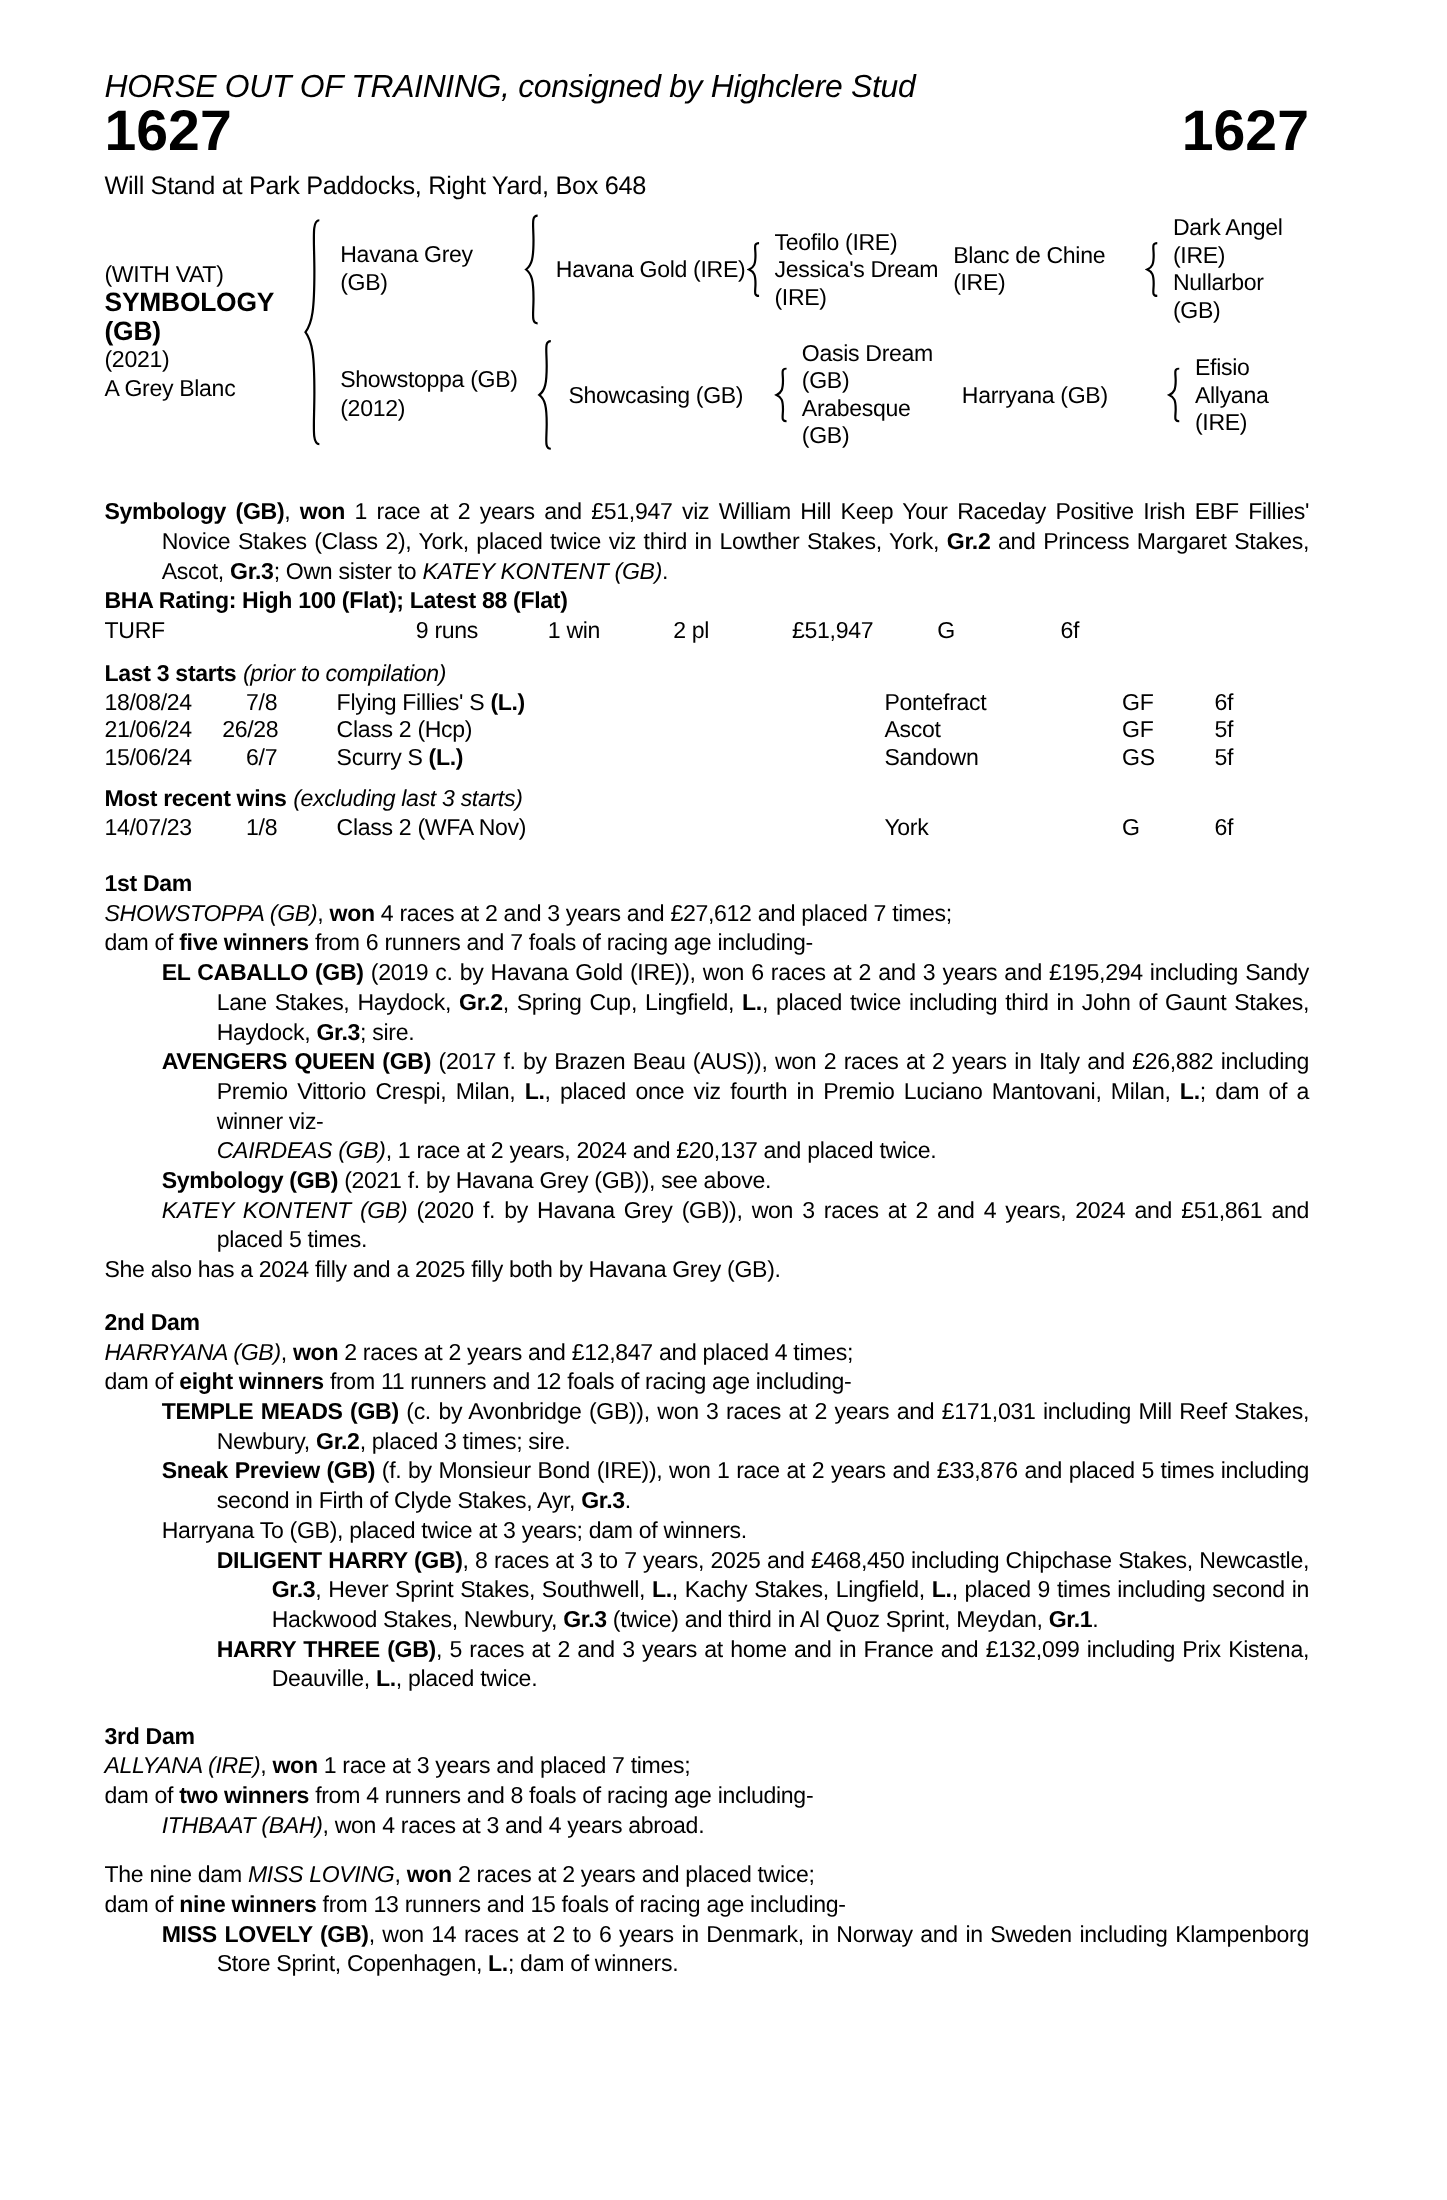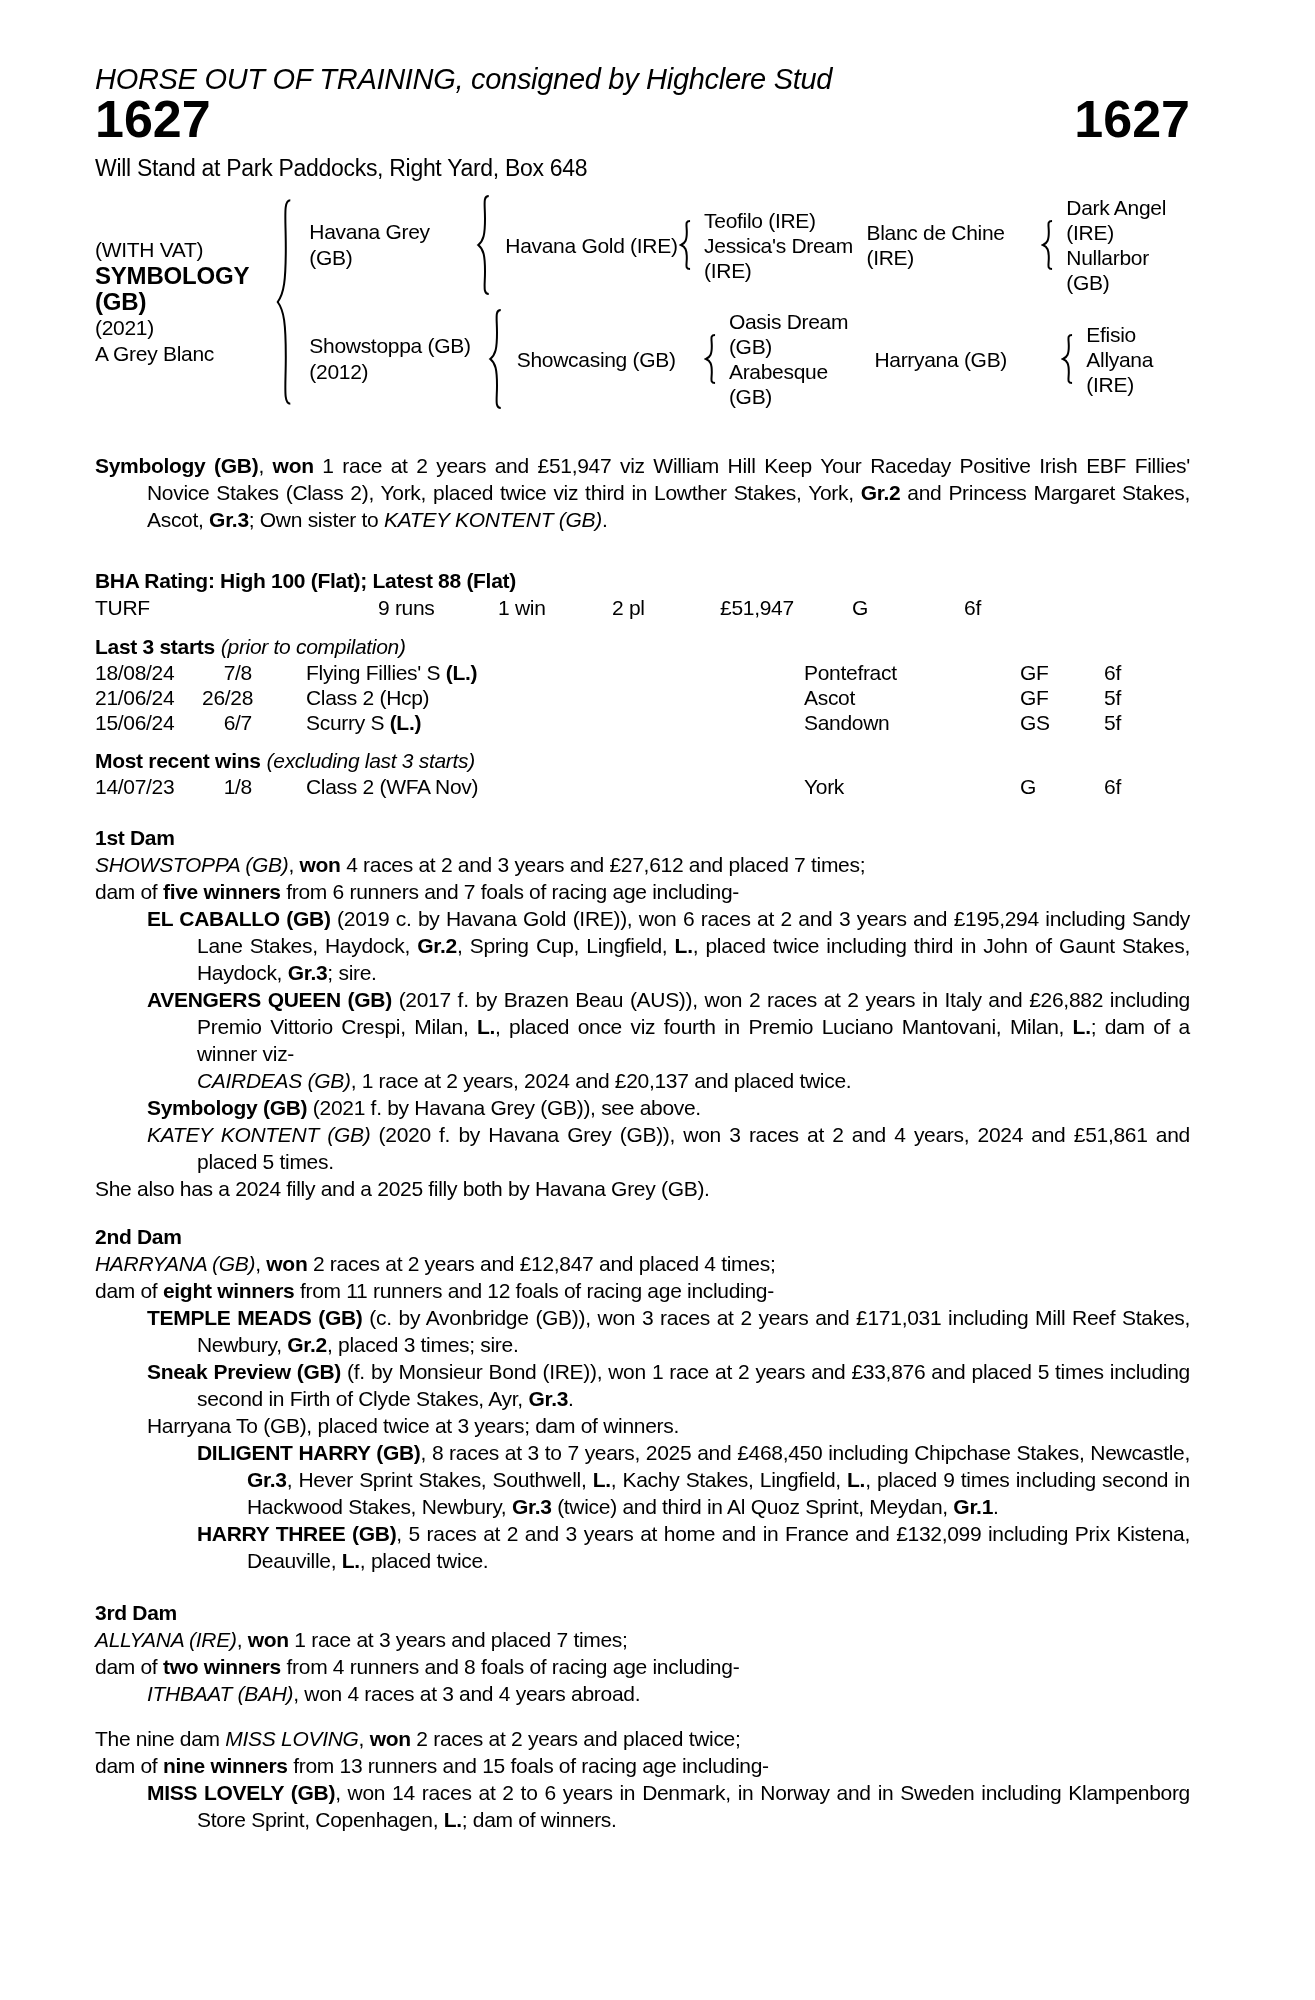--- a/index.html
+++ b/index.html
@@ -28,21 +28,21 @@
   .ped-main{display:flex;flex-direction:column;row-gap:12px;}
   .half{display:flex;align-items:center;}
   .gen1{width:204px;line-height:26px;}
   .gen2col{display:flex;flex-direction:row;row-gap:4px;}
   .g2row{display:flex;align-items:center;}
   .gen2{width:216px;line-height:25px;}
   .gen3col div{line-height:25px;}
 
   
   .summary{margin-top:42px;text-align:justify;padding-left:52px;text-indent:-52px;}
-  .bha{font-weight:700;margin-top:34px;}
+  .bha{font-weight:700;}
   .stats{display:grid;grid-template-columns:283px 120px 114px 108px 132px 112px 1fr;}
   .tbl-hdr{margin-top:12px;}
   .tbl-hdr .t{font-weight:700;}
   .tbl-hdr .n{font-style:italic;margin-left:6px;}
   .starts{display:grid;grid-template-columns:107px 50px 552px 216px 84px 1fr;line-height:25px;}
   .starts .pos{text-align:right;}
   .starts .race{padding-left:42px;margin-left:12px;}
 
   
   .dam-h{font-weight:700;}

